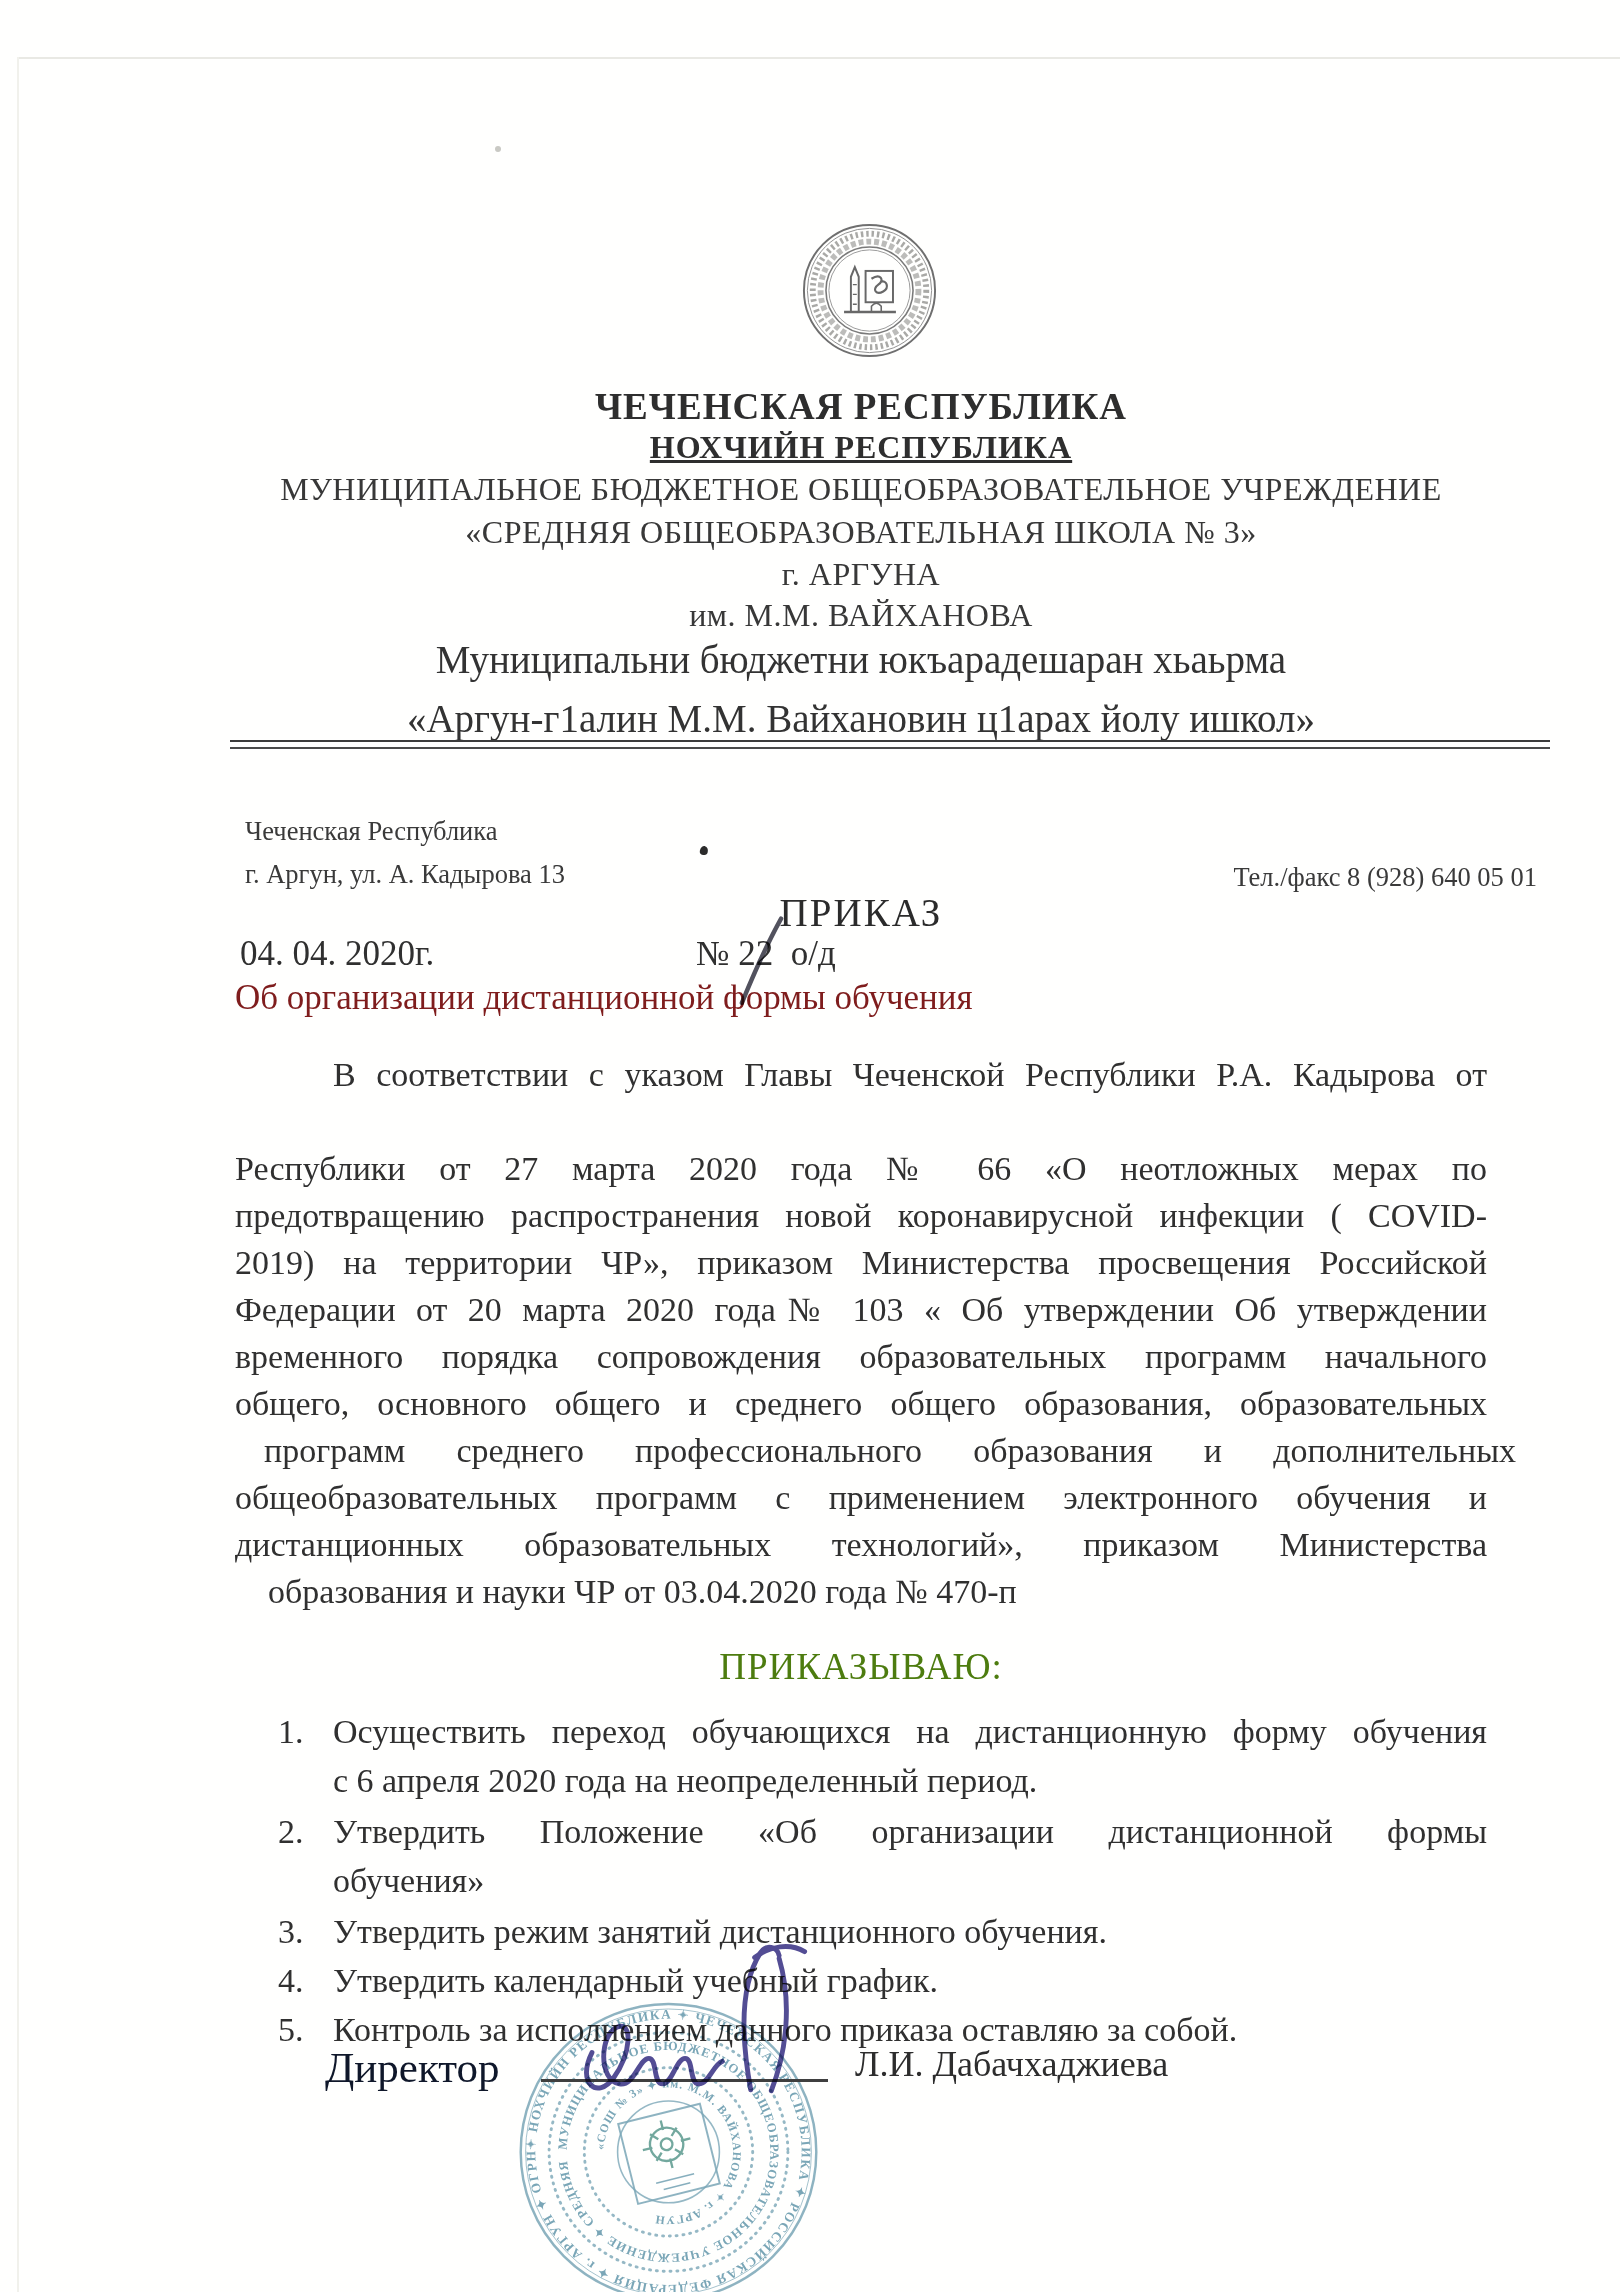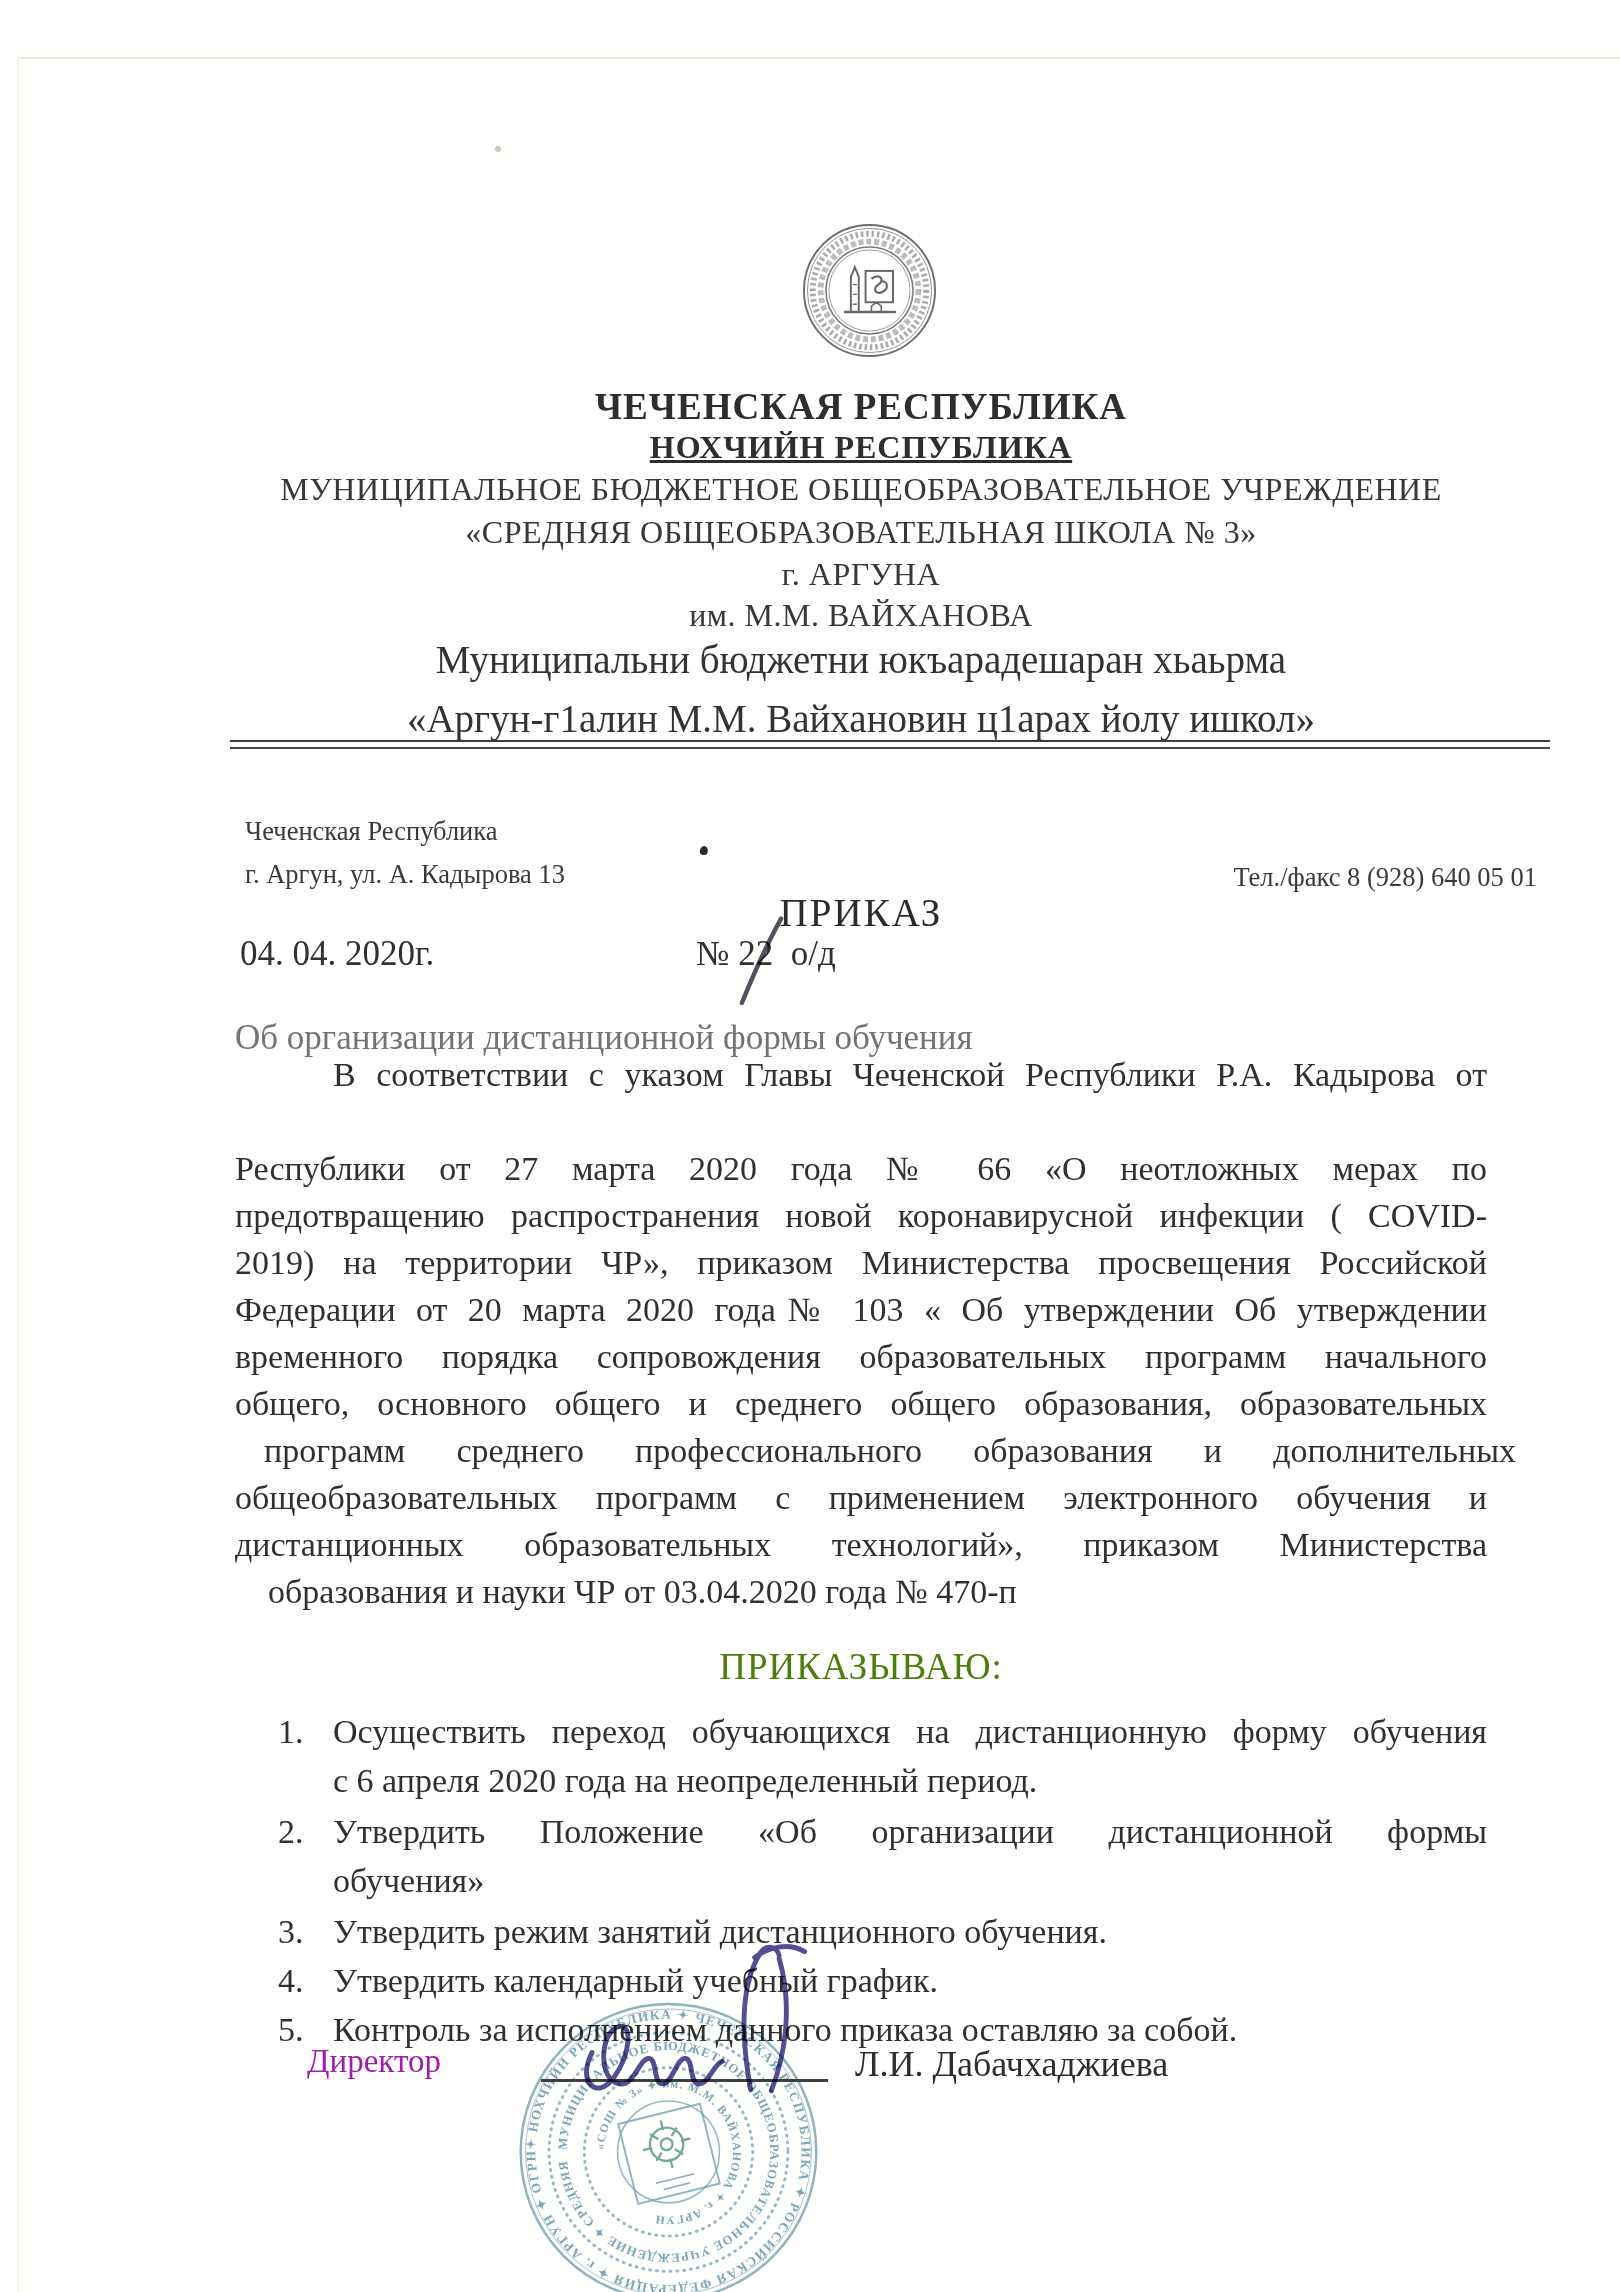--- a/index.html
+++ b/index.html
@@ -17,34 +17,34 @@
   .head{left:235px;width:1252px;text-align:center;white-space:nowrap;}
   .h-bold1{font-size:37px;font-weight:bold;letter-spacing:1px;}
   .h-bold2{font-size:32px;font-weight:bold;letter-spacing:1px;text-decoration:underline;}
   .h-reg{font-size:32px;letter-spacing:0.5px;color:#383838;}
   .h-che{font-size:39px;color:#333;}
   .rule{left:230px;top:740px;width:1320px;height:4.9px;border-top:2.9px solid #3c3c3c;border-bottom:2px solid #4a4a4a;}
   .contact{font-size:26.5px;color:#3a3a3a;}
   
   .ordertitle{left:235px;top:890px;width:1252px;text-align:center;font-size:39px;letter-spacing:2px;color:#2b2b2b;}
   .orderline{font-size:35px;color:#303030;}
-  .subject{left:235px;top:978px;font-size:35px;color:#737373;margin-top:40px;}
+  .subject{left:235px;top:978px;font-size:35px;color:#7f1d1d;}
   
   .bline{position:absolute;left:235px;width:1252px;height:47px;line-height:47px;font-size:34px;color:#303030;
          text-align:justify;text-align-last:justify;}
   .bline.first{text-indent:98px;}
   .bline.last{text-align-last:left;}
   .command{left:235px;top:1645px;width:1252px;text-align:center;font-size:37px;letter-spacing:1px;color:#4d7c0f;}
   
   .iline{position:absolute;left:235px;width:1252px;height:49px;line-height:49px;font-size:34px;color:#303030;
          padding-left:98px;box-sizing:border-box;}
   .iline .num{position:absolute;left:43px;top:0;}
   .iline.j{text-align:justify;text-align-last:justify;}
   
-  .sig-role{left:307px;top:2043px;font-size:33px;color:#a21caf;}
+  .sig-role{left:325px;top:2043px;font-size:43px;color:#0f172a;}
   .sig-line{left:541px;top:2079px;width:287px;height:2.9px;background:#3f3f3f;}
   .sig-name{left:855px;top:2043px;font-size:36px;color:#2d2d2d;}
   .overlay{pointer-events:none;}
   .seal-svg{mix-blend-mode:multiply;opacity:0.92;}
   .pen-svg{mix-blend-mode:multiply;}
 </style>
 </head>
 <body>
 
 <div class="page">

